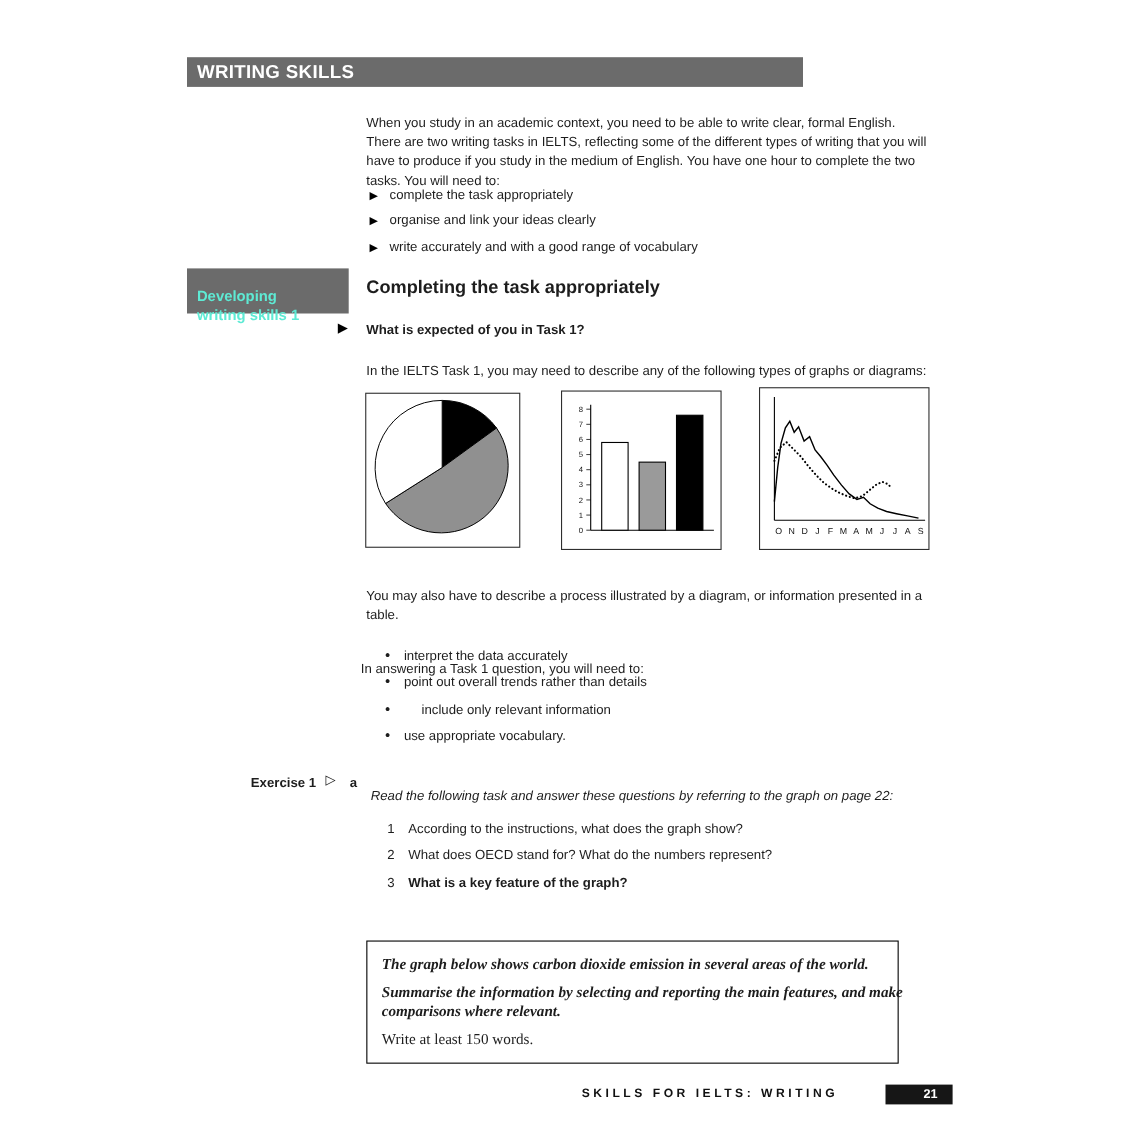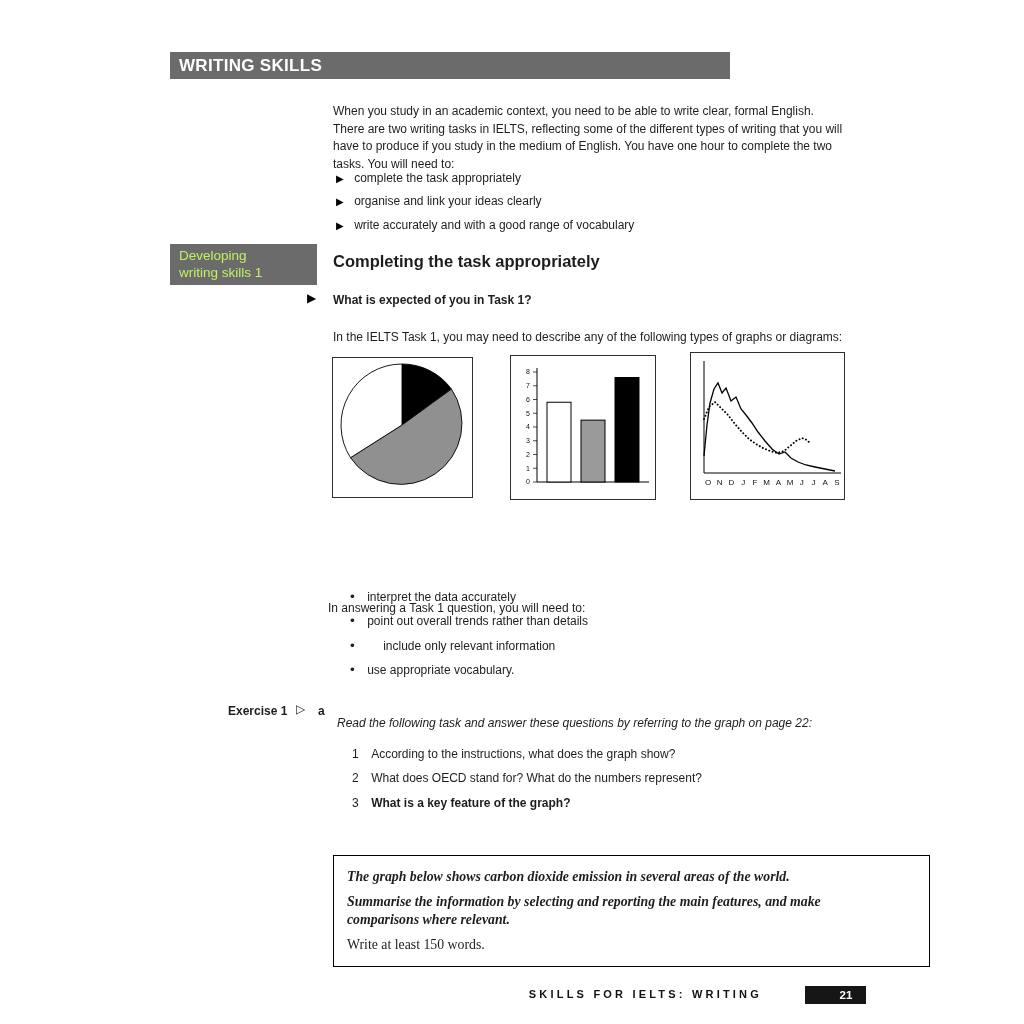--- a/index.html
+++ b/index.html
@@ -13,30 +13,30 @@
   .bold { font-weight:bold; }
   .italic { font-style:italic; }
 
   .header-bar {
     left:170px; top:52px; width:560px; height:27px; background:#6b6b6b;
     color:#ffffff; font-size:17px; font-weight:bold; line-height:27px;
     padding-left:9px; box-sizing:border-box; letter-spacing:0.3px;
   }
   .sidebar-box {
     left:170px; top:244px; width:147px; height:41px; background:#6b6b6b;
-    color:#bef264; font-weight:normal; font-size:13.5px; line-height:17px;
-    padding:3px 0 0 9px; box-sizing:border-box;
+    color:#5eead4; font-weight:bold; font-size:13.5px; line-height:17px;
+    padding:17px 0 0 9px; box-sizing:border-box;
   }
   .section-heading { left:333px; top:252px; font-size:16.5px; font-weight:bold; }
   .tri { color:#000; }
   .tri-row .tri { font-size:10px; }
   .charts-row .chart-box { position:absolute; border:1px solid #2e2e2e; background:#fff; box-sizing:border-box; }
   .dot-row .dot { font-size:13.5px; }
   .task-box {
-    left:333px; top:855px; width:597px; height:112px; border:1.5px solid #000;
+    left:333px; top:855px; width:484px; height:112px; border:1.5px solid #000;
     box-sizing:border-box; padding:12px 14px 0 13px;
     font-family:"Liberation Serif", serif;
   }
   .task-box .t-line { font-size:13.8px; line-height:18px; }
   .task-bold { font-weight:bold; font-style:italic; }
   .footer-text {
     left:440px; top:988px; width:322px; text-align:right;
     font-size:11px; font-weight:bold; letter-spacing:3.2px; color:#111;
   }
   .page-num-box {
@@ -124,20 +124,21 @@
           <text x="75.63636363636363" y="132" font-size="8" text-anchor="middle" font-family="Liberation Sans, sans-serif" fill="#111">M</text>
           <text x="87.36363636363636" y="132" font-size="8" text-anchor="middle" font-family="Liberation Sans, sans-serif" fill="#111">A</text>
           <text x="99.0909090909091" y="132" font-size="8" text-anchor="middle" font-family="Liberation Sans, sans-serif" fill="#111">M</text>
           <text x="110.81818181818181" y="132" font-size="8" text-anchor="middle" font-family="Liberation Sans, sans-serif" fill="#111">J</text>
           <text x="122.54545454545453" y="132" font-size="8" text-anchor="middle" font-family="Liberation Sans, sans-serif" fill="#111">J</text>
           <text x="134.27272727272725" y="132" font-size="8" text-anchor="middle" font-family="Liberation Sans, sans-serif" fill="#111">A</text>
           <text x="146" y="132" font-size="8" text-anchor="middle" font-family="Liberation Sans, sans-serif" fill="#111">S</text>
         </svg></div>
   </div>
 
+  <p class="abs body-text" style="left:333px; top:521px; width:510px;">You may also have to describe a process illustrated by a diagram, or information presented in a table.</p>
 
   <p class="abs body-text" style="left:328px; top:564px; width:510px;margin-top:36px;">In answering a Task 1 question, you will need to:</p>
 
   <div class="abs dot-row" style="left:350px; top:587px;">
     <span class="dot">•</span>
     <span class="body-text" style="margin-left:8px;">interpret the data accurately</span>
   </div>
   <div class="abs dot-row" style="left:350px; top:611px;">
     <span class="dot">•</span>
     <span class="body-text" style="margin-left:8px;">point out overall trends rather than details</span>

